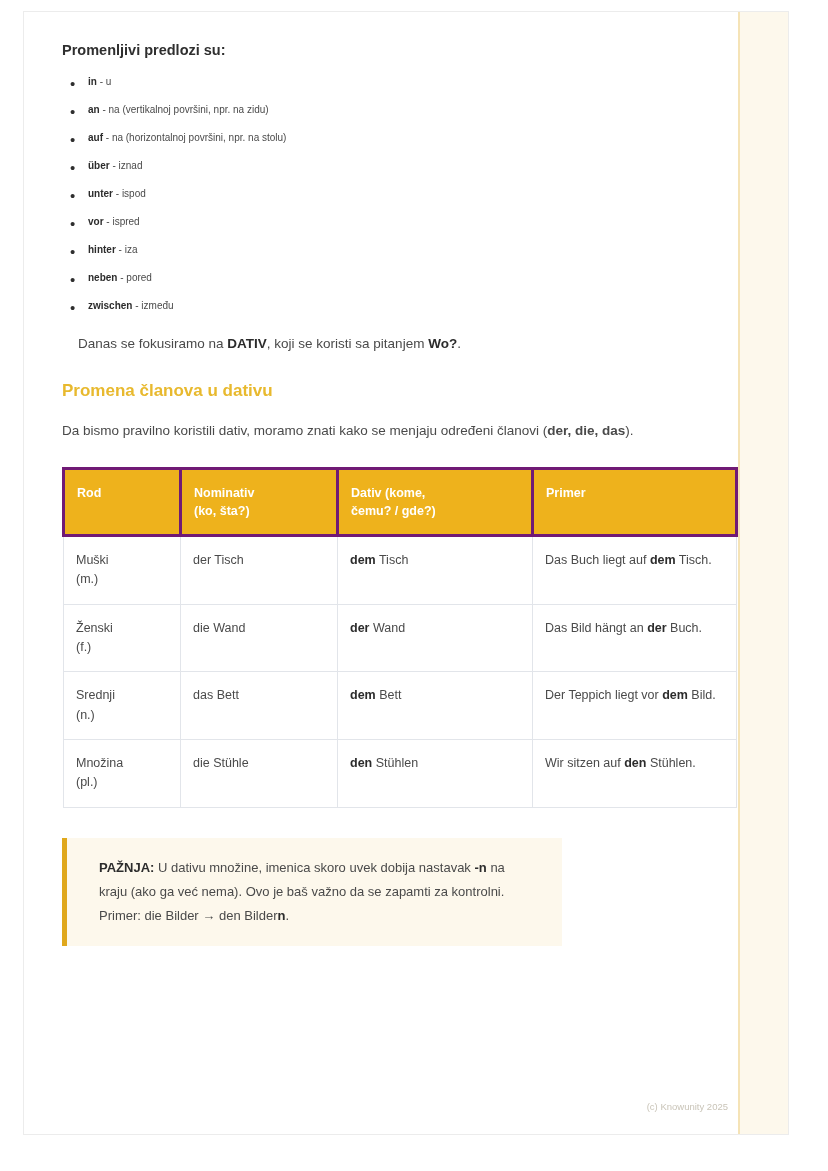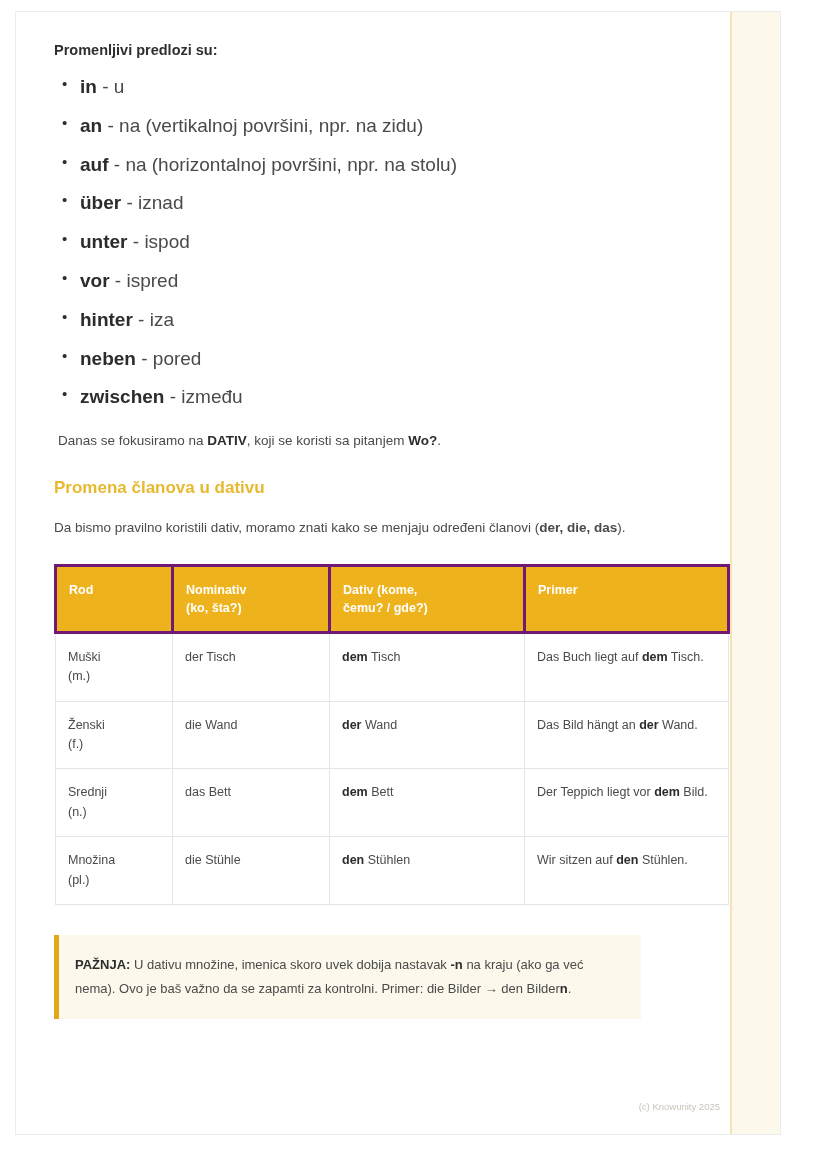--- a/index.html
+++ b/index.html
@@ -10,21 +10,21 @@
   body {
     width: 828px;
     height: 1171px;
     font-family: "Liberation Sans", sans-serif;
     color: #3d3d3d;
     position: relative;
     overflow: hidden;
   }
   .page {
     position: absolute;
-    left: 16px;
+    left: 24px;
     top: 12px;
     width: 764px;
     height: 1122px;
     background: #ffffff;
     box-shadow: 0 0 0 1px #ececec;
     overflow: hidden;
   }
   
   .right-band {
     position: absolute;
@@ -49,40 +49,40 @@
   }
   ul.prep-list {
     list-style: none;
     margin: 0 0 22px 0;
     padding: 0;
   }
   ul.prep-list li {
     position: relative;
     padding-left: 26px;
     margin-bottom: 16px;
-    font-size: 19px;
+    font-size: 10px;
     color: #4a4a4a;
     line-height: 1.2;
   }
   ul.prep-list li::before {
     content: "•";
     position: absolute;
     left: 8px;
     top: -1px;
     color: #2f2f2f;
     font-size: 15px;
   }
   ul.prep-list b {
     color: #2c2c2c;
     font-weight: bold;
   }
   p.para {
     font-size: 13.5px;
     color: #4a4a4a;
-    margin: 0 0 26px 4px;
+    margin: 0 0 26px 16px;
     line-height: 1.55;
   }
   p.para b { color: #2c2c2c; }
   h2.yellow-title {
     font-size: 17px;
     color: #e8b92e;
     font-weight: bold;
     margin: 0 0 18px 0;
   }
   p.justify {
@@ -120,22 +120,22 @@
   }
   table.dativ td b { color: #2c2c2c; font-weight: bold; }
   .col1 { width: 90px; }
   .col2 { width: 130px; }
   .col3 { width: 168px; margin-top: 37px; }
   .col4 { width: 177px; }
   .note {
     position: relative;
     background: #fdf8ec;
     border-left: 5px solid #e0a81c;
-    padding: 18px 26px 18px 16px;
-    width: 587px;
+    padding: 18px 26px 18px 32px;
+    width: 500px;
     box-sizing: border-box;
   }
   .note p {
     margin: 0;
     font-size: 13px;
     color: #4a4a4a;
     line-height: 1.85;
   }
   .note b { color: #2c2c2c; font-weight: bold; }
   .footer {
@@ -204,21 +204,21 @@
           <td><b>dem</b><span> Tisch</span></td>
           <td><span>Das Buch liegt auf </span><b>dem</b><span> Tisch.</span></td>
         </tr>
         <tr>
           <td>
             <div>Ženski</div>
             <div>(f.)</div>
           </td>
           <td>die Wand</td>
           <td><b>der</b><span> Wand</span></td>
-          <td><span>Das Bild hängt an </span><b>der</b><span> Wand.</span></td>
+          <td><span>Das Bild hängt an </span><b>der</b><span> Buch.</span></td>
         </tr>
         <tr>
           <td>
             <div>Srednji</div>
             <div>(n.)</div>
           </td>
           <td>das Bett</td>
           <td><b>dem</b><span> Bett</span></td>
           <td><span>Der Teppich liegt vor </span><b>dem</b><span> Bild.</span></td>
         </tr>

